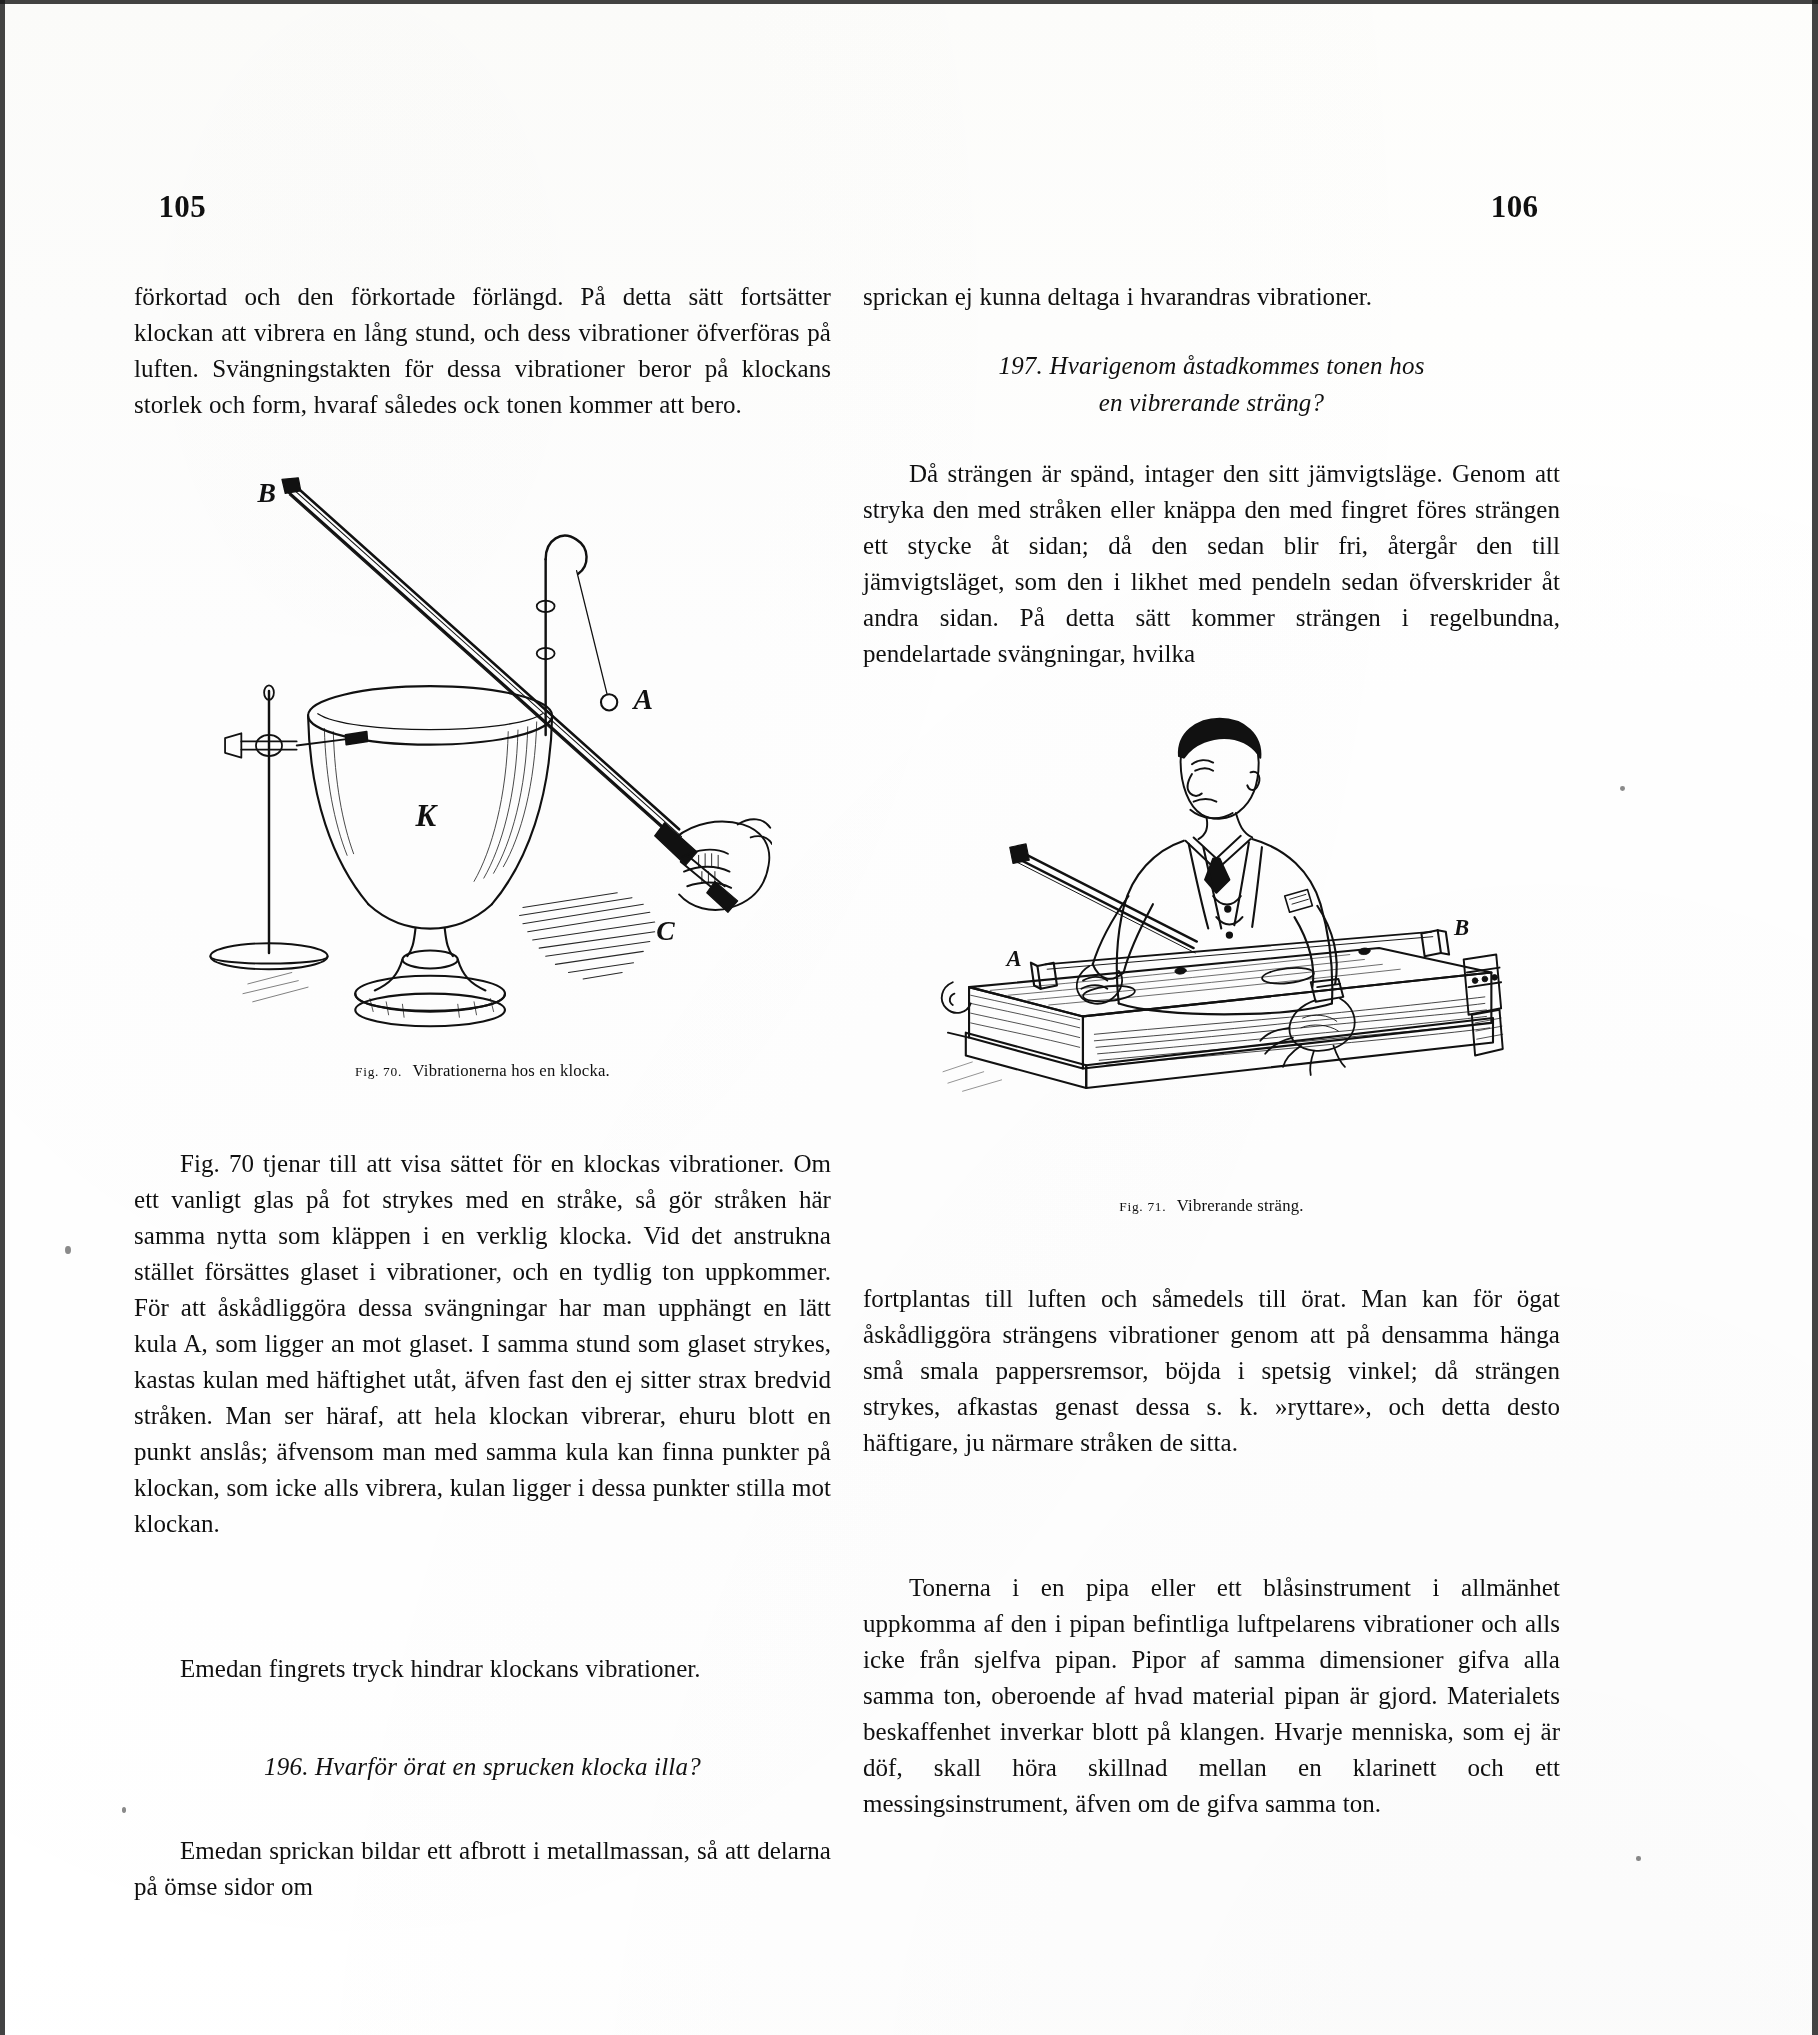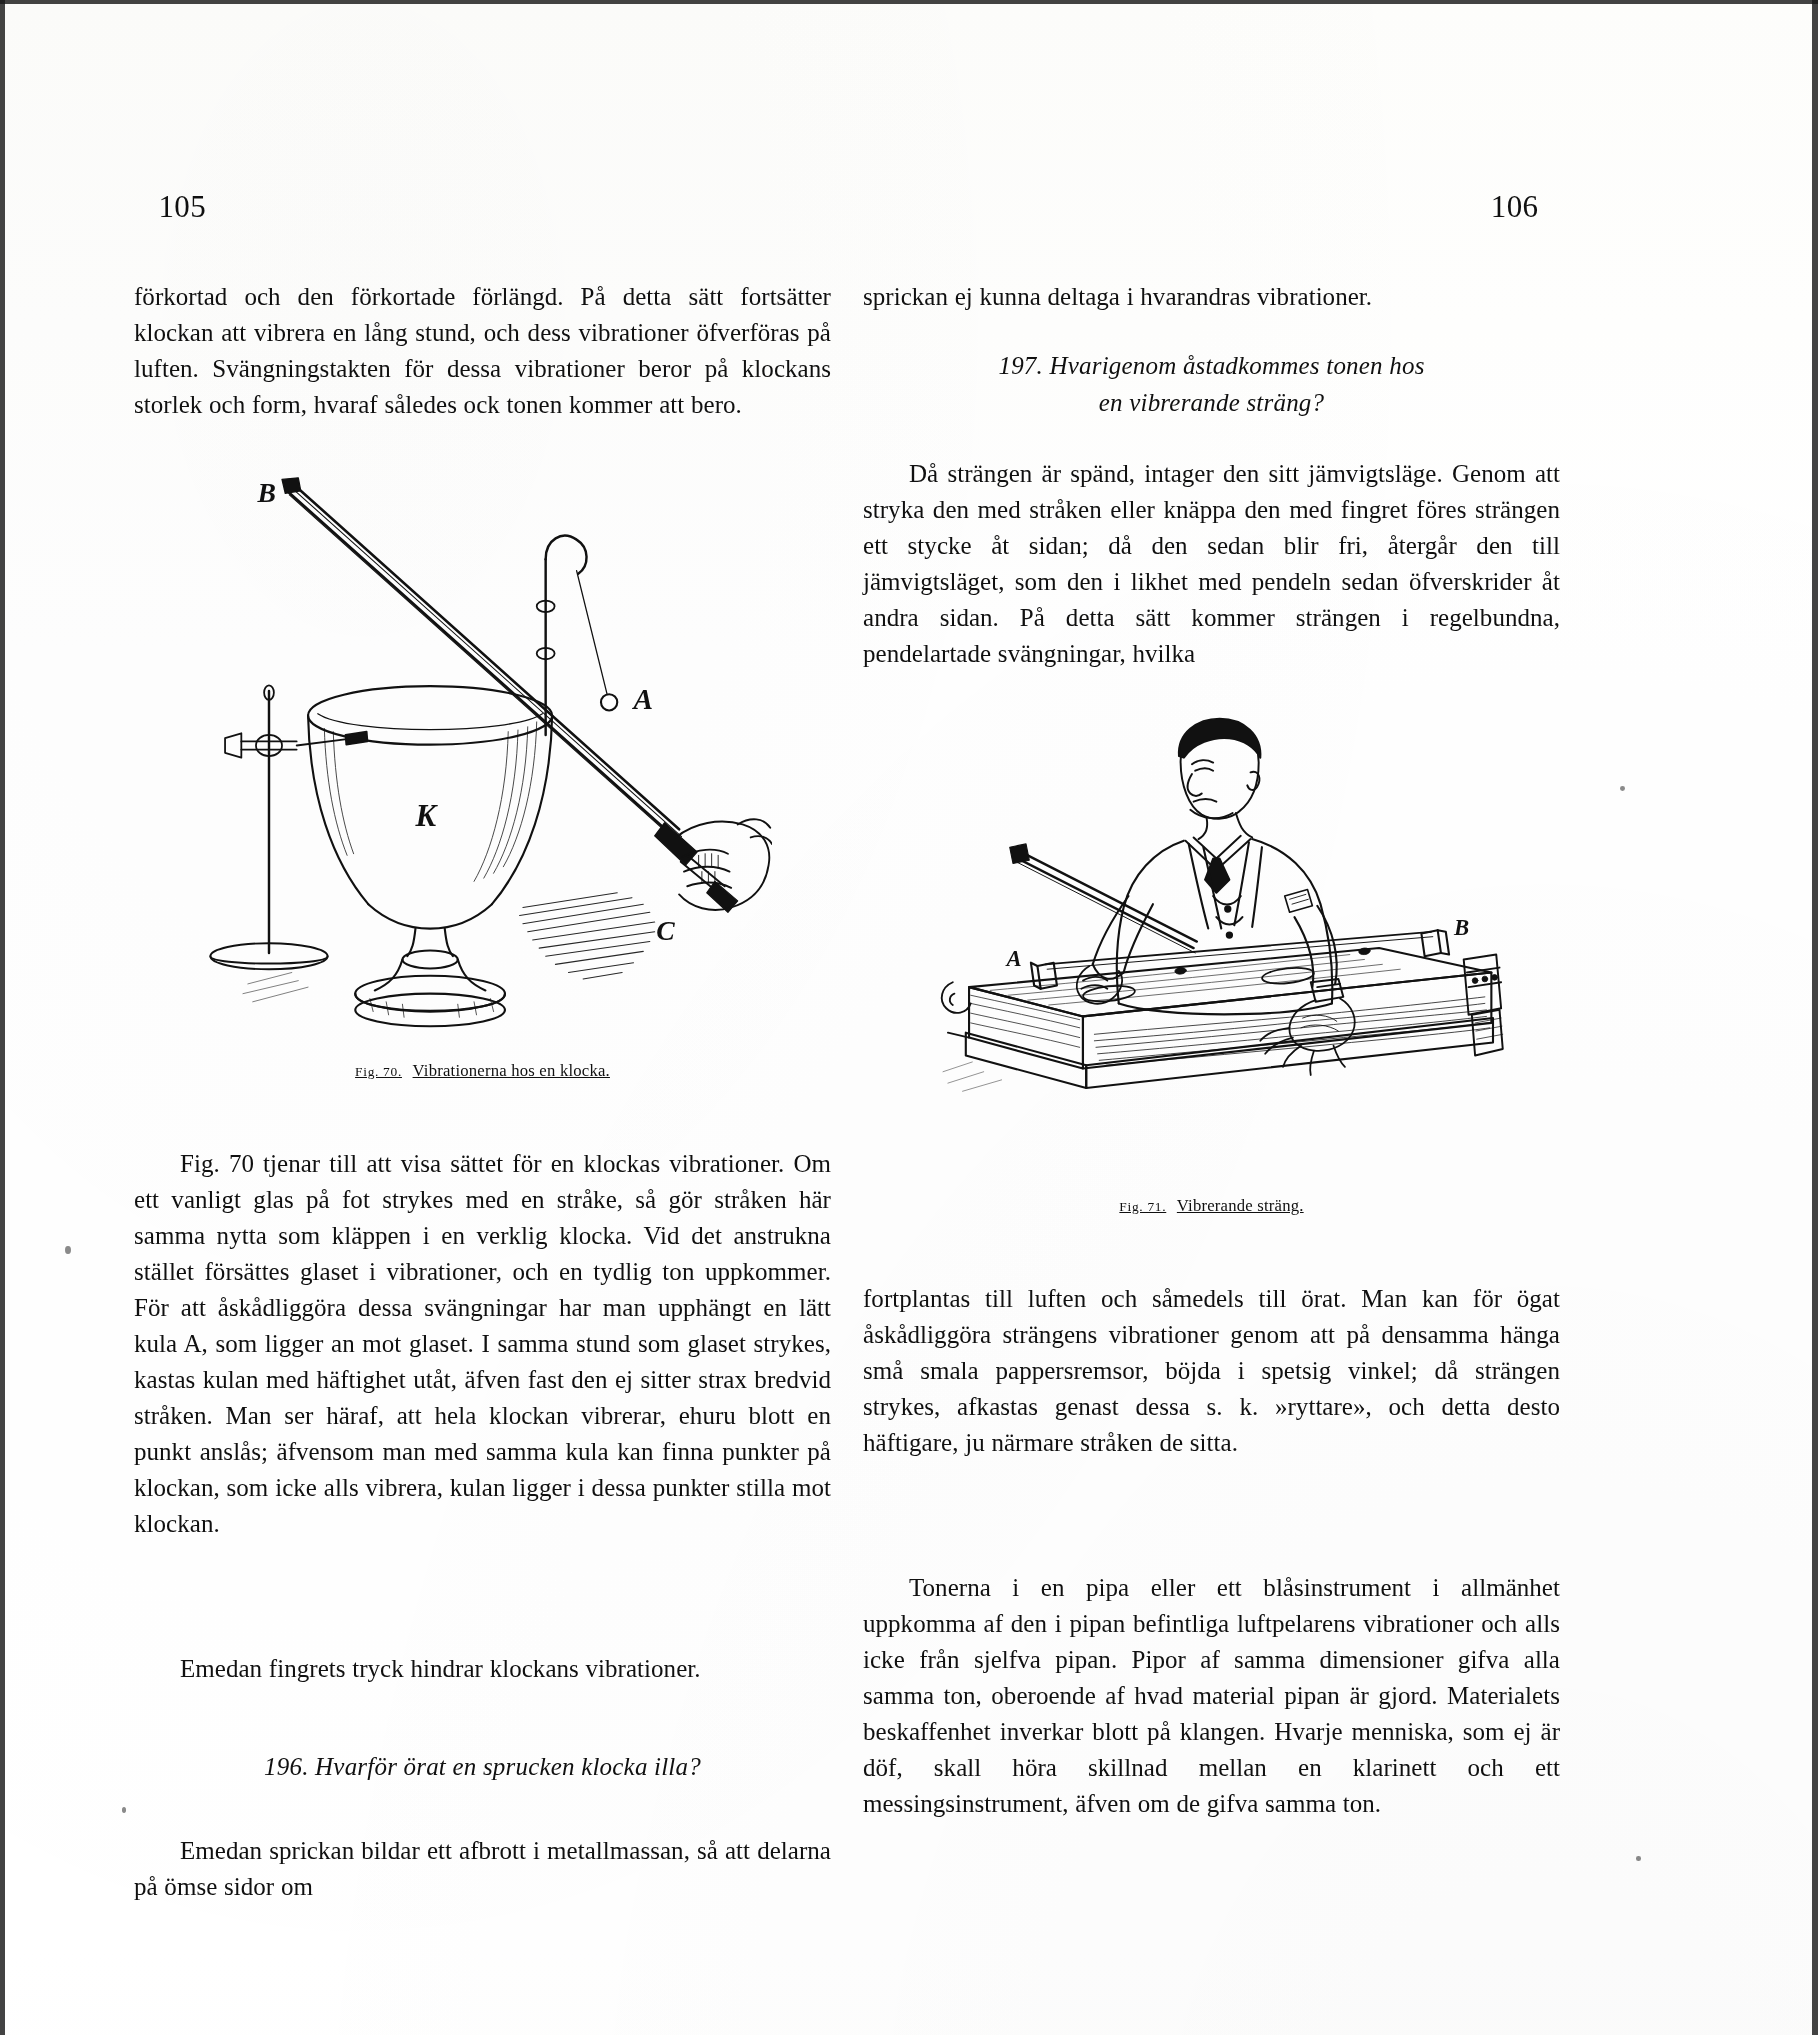--- a/index.html
+++ b/index.html
@@ -47,20 +47,21 @@
   #folio-row {
     position: relative;
     height: 49px;
   }
   .folio {
     position: absolute;
     top: 0;
     font-size: 31px;
     letter-spacing: 0.4px;
     line-height: 1;
+    font-weight: bold;
   }
   #folio-left  { left: 24.4px; }
   #folio-right { right: 28.5px; }
 
   
   #columns {
     position: absolute;
     top: 72px;
     left: 0;
     width: 1433px;
@@ -102,21 +103,20 @@
     text-align: center;
   }
   figure.fig .art { display: block; margin: 0 auto; }
   figcaption.cap {
     margin-top: 10.6px;
     font-size: 16.7px;
     line-height: 21px;
     letter-spacing: 0.2px;
     text-align: center;
     white-space: nowrap;
-    text-decoration: underline;
   }
   figcaption.cap .sc {
     font-size: 13.4px;
     letter-spacing: 0.7px;
   }
   figcaption.cap .gap { display: inline-block; width: 10.6px; }
 
   .fig-label {
     font-family: "Liberation Serif", "DejaVu Serif", serif;
     font-style: italic;

